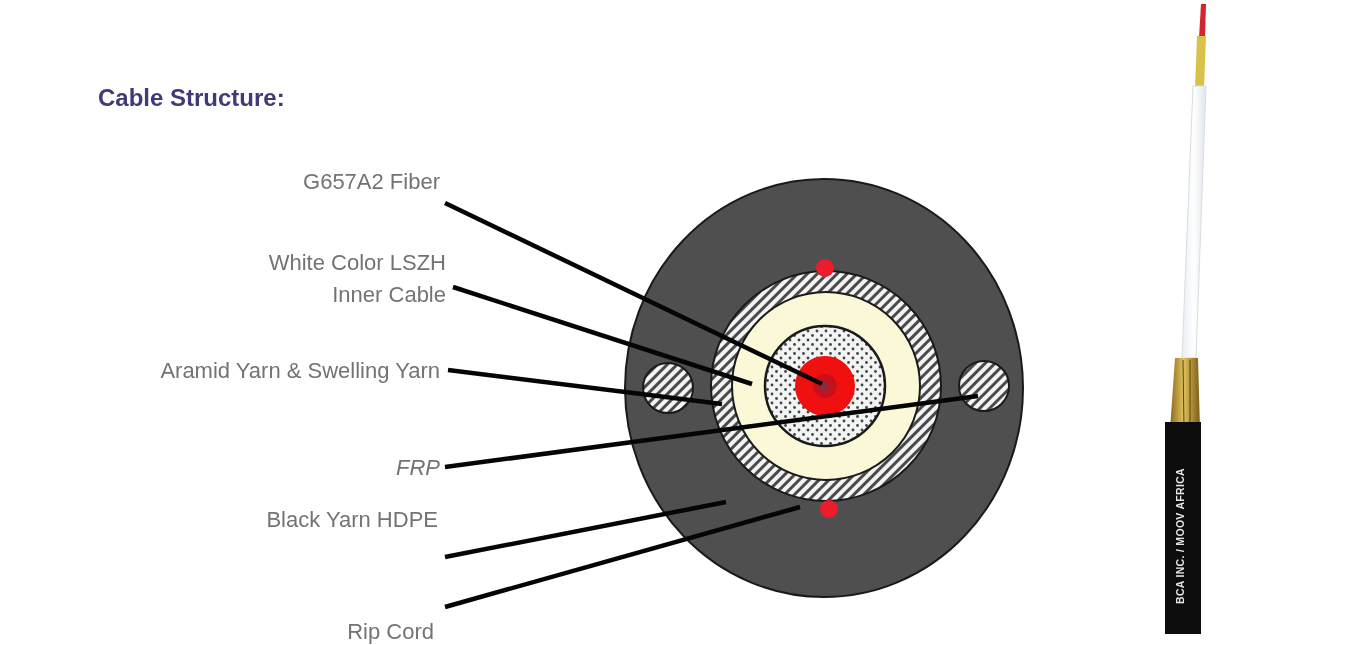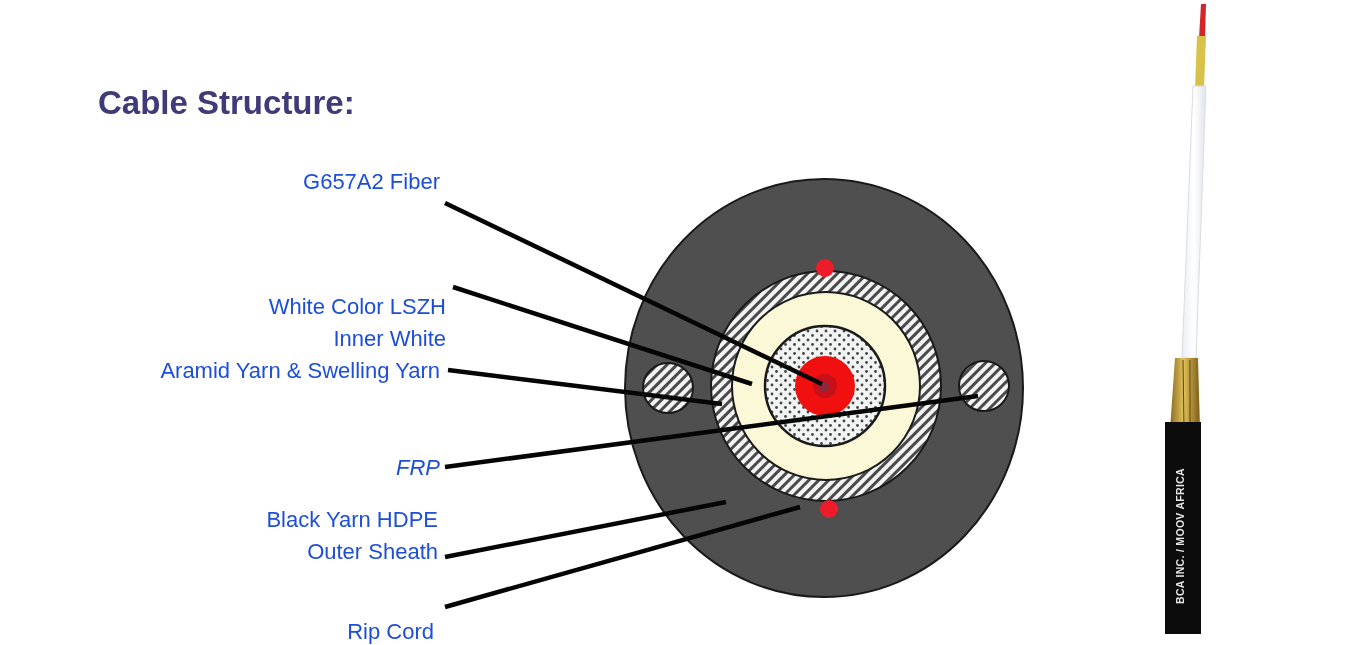--- a/index.html
+++ b/index.html
@@ -1,20 +1,20 @@
 <!DOCTYPE html>
 <html><head>
 <meta charset="utf-8">
 <style>
   html, body { margin:0; padding:0; background:#ffffff; }
   body { width:1362px; height:645px; position:relative; overflow:hidden;
          font-family:"Liberation Sans", sans-serif; }
-  .title { position:absolute; left:98px; top:84px; font-size:33px; font-weight:bold;
+  .title { position:absolute; left:98px; top:84px; font-size:24px; font-weight:bold;
            color:#3f3a78; letter-spacing:0px; }
-  .label { position:absolute; font-size:22px; color:#1d4ed8; text-align:right; line-height:32px; white-space:nowrap; }
+  .label { position:absolute; font-size:22px; color:#737373; text-align:right; line-height:32px; white-space:nowrap; }
   svg.diagram { position:absolute; left:0; top:0; }
   .jacket-text { position:absolute; left:1162px; top:438px; width:36px; height:196px;
      display:flex; align-items:center; justify-content:center; }
   .jacket-text span { display:block; transform:rotate(-90deg); white-space:nowrap;
      color:#e6e6e6; font-size:10.5px; font-weight:bold; letter-spacing:0.3px; }
 </style>
 </head>
 <body>
 
 <div class="title">Cable Structure:</div>
@@ -99,29 +99,28 @@
   </g>
 </svg>
 
 <div class="jacket-text">
   <span>BCA INC. / MOOV AFRICA</span>
 </div>
 
 <div class="label" style="right:922px; top:166px;">
   <span>G657A2 Fiber</span>
 </div>
-<div class="label" style="right:916px; top:247px;margin-top:44px;">
+<div class="label" style="right:916px; top:247px;">
   <div>White Color LSZH</div>
-  <div>Inner White</div>
+  <div>Inner Cable</div>
 </div>
 <div class="label" style="right:922px; top:355px;">
   <span>Aramid Yarn &amp; Swelling Yarn</span>
 </div>
 <div class="label" style="right:922px; top:452px;font-style:italic;">
   <span>FRP</span>
 </div>
 <div class="label" style="right:924px; top:504px;">
   <div>Black Yarn HDPE</div>
-  <div>Outer Sheath</div>
 </div>
 <div class="label" style="right:928px; top:616px;">
   <span>Rip Cord</span>
 </div>
 
 </body></html>

